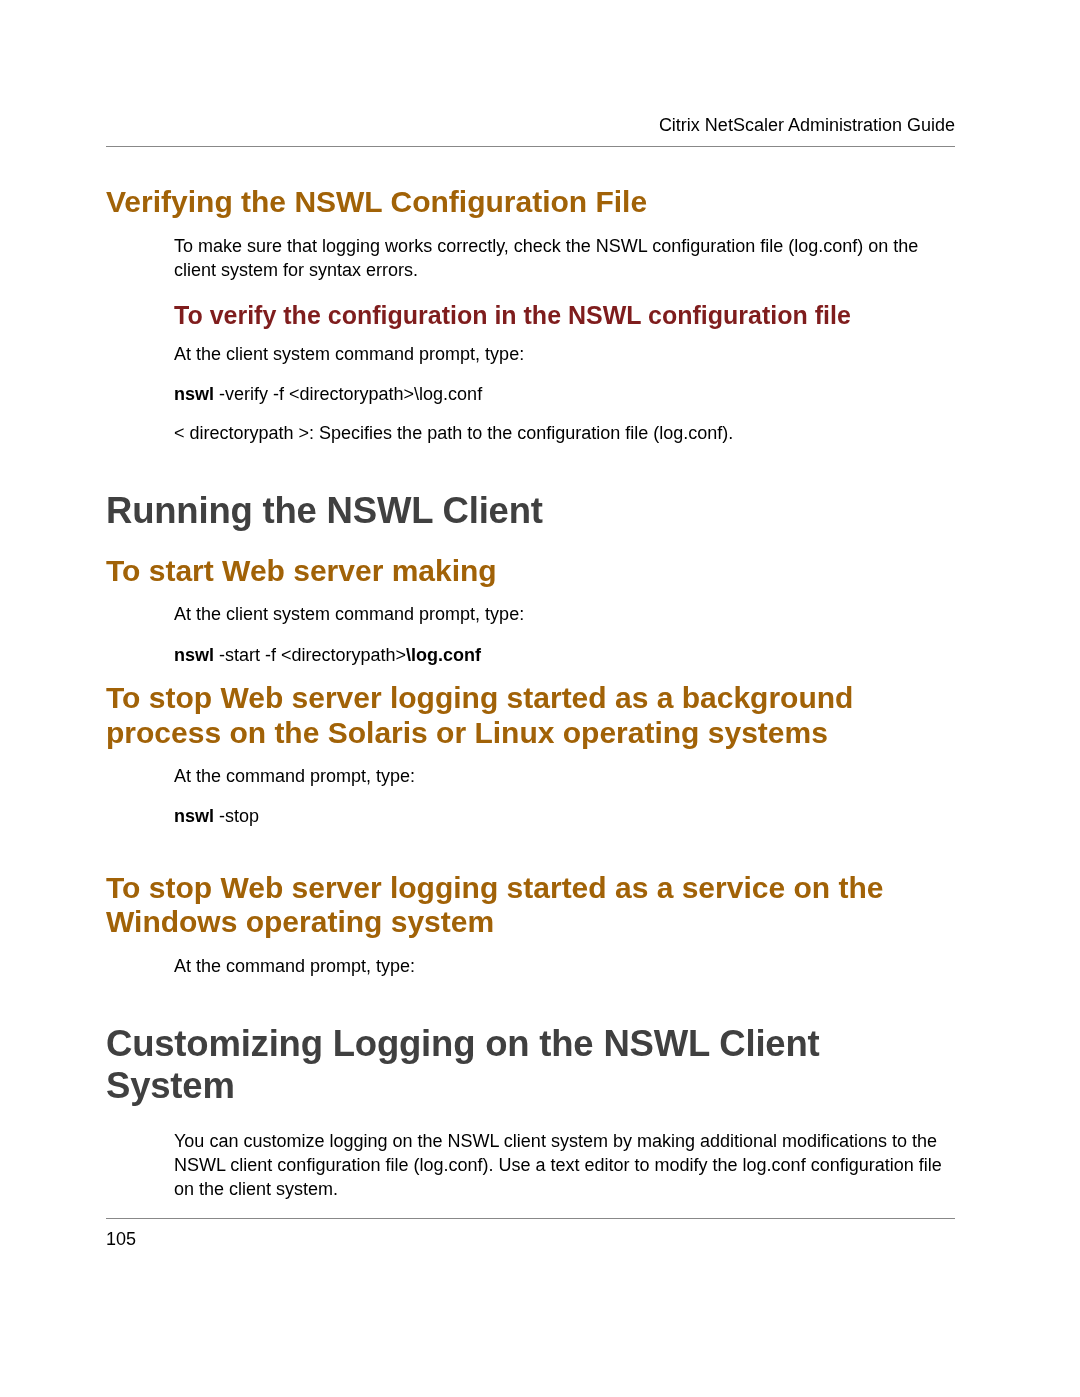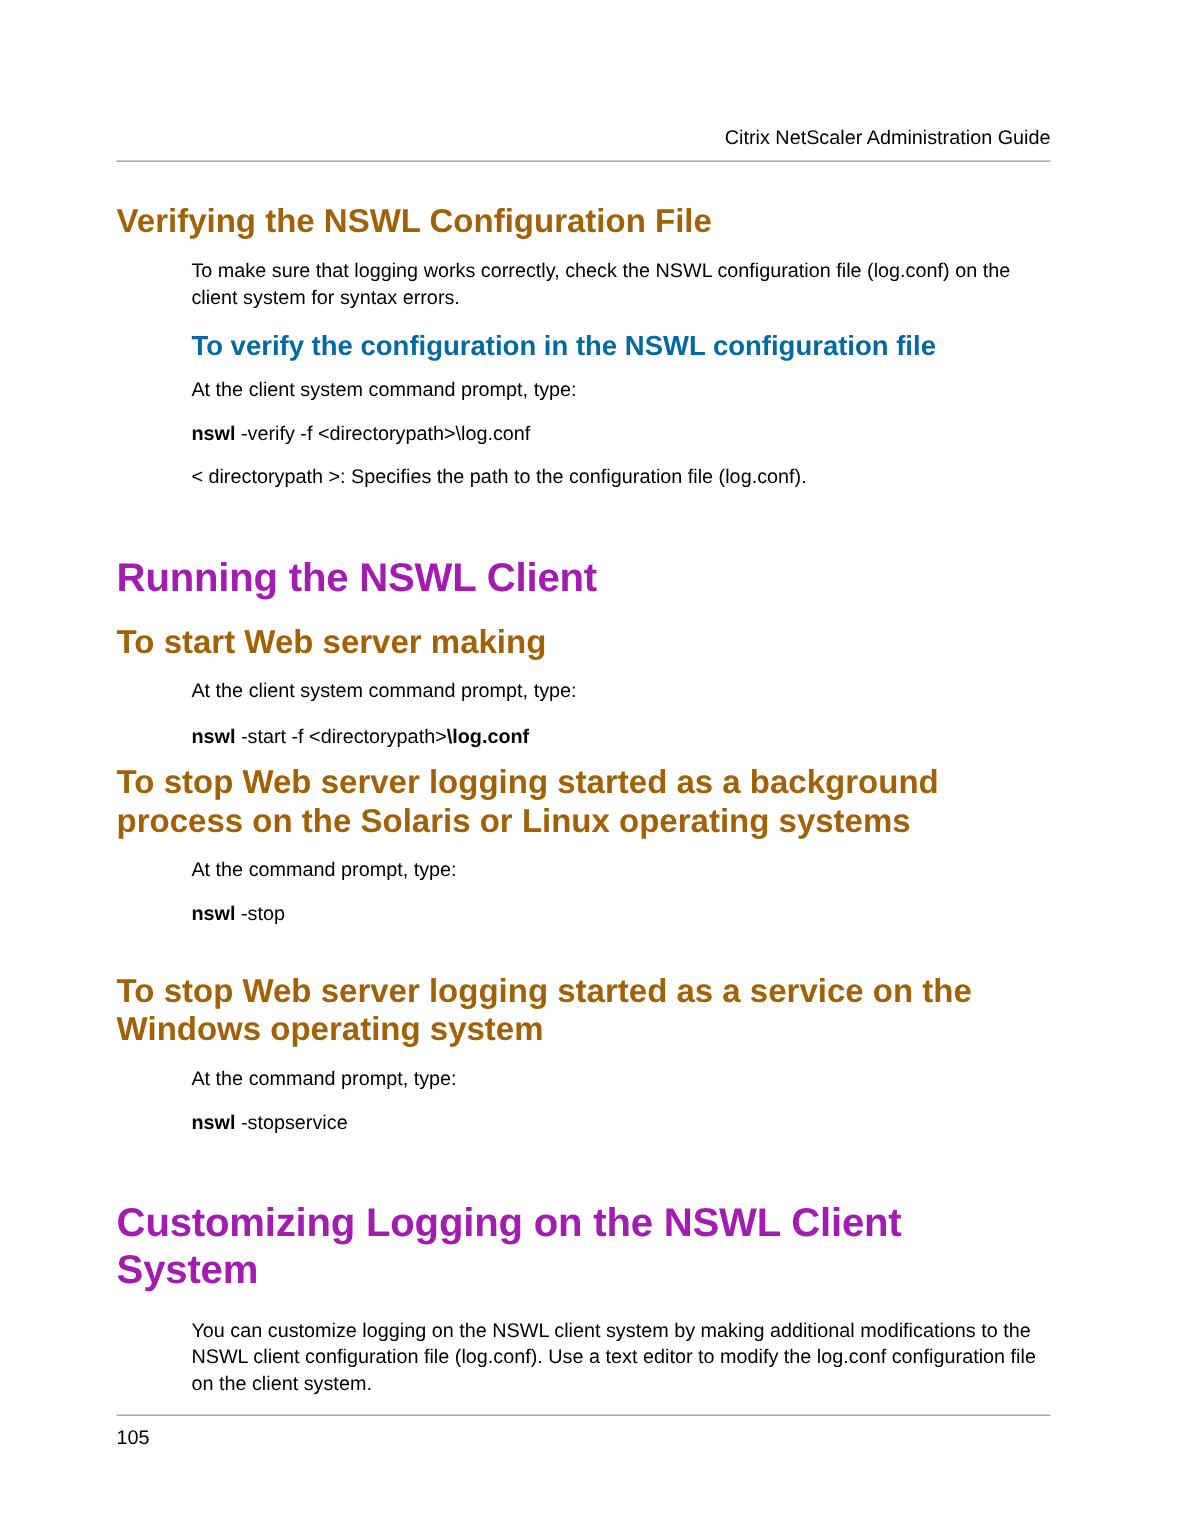--- a/index.html
+++ b/index.html
@@ -29,31 +29,31 @@
       font-weight: bold;
       font-size: 30px;
       color: #a16207;
       margin-bottom: 14px;
       line-height: 1.15;
     }
     .h1 {
       font-family: Arial, Helvetica, sans-serif;
       font-weight: bold;
       font-size: 36.5px;
-      color: #a21caf;
-      margin-top: 59px;
+      color: #404040;
+      margin-top: 45px;
       margin-bottom: 22px;
       line-height: 1.15;
       letter-spacing: -0.2px;
     }
     .h3 {
       font-family: Arial, Helvetica, sans-serif;
       font-weight: bold;
       font-size: 25px;
-      color: #0369a1;
+      color: #7f1d1d;
       margin-bottom: 12px;
       margin-top: 18px;
       line-height: 1.2;
     }
     .body-block {
       margin-left: 68px;
       font-size: 18px;
       line-height: 1.35;
     }
     .para { margin-bottom: 16px; }
@@ -98,21 +98,20 @@
 
   <div class="h2">To stop Web server logging started as a background process on the Solaris or Linux operating systems</div>
   <div class="body-block">
     <div class="para">At the command prompt, type:</div>
     <div class="cmd gap-after"><span class="cmd-bold">nswl</span><span> -stop</span></div>
   </div>
 
   <div class="h2">To stop Web server logging started as a service on the Windows operating system</div>
   <div class="body-block">
     <div class="para">At the command prompt, type:</div>
-    <div class="cmd"><span class="cmd-bold">nswl</span><span> -stopservice</span></div>
   </div>
 
   <div class="h1">Customizing Logging on the NSWL Client System</div>
   <div class="body-block">
     <div class="para">You can customize logging on the NSWL client system by making additional modifications to the NSWL client configuration file (log.conf). Use a text editor to modify the log.conf configuration file on the client system.</div>
   </div>
 
   <hr class="bottom-rule">
   <div class="page-num">105</div>
 

